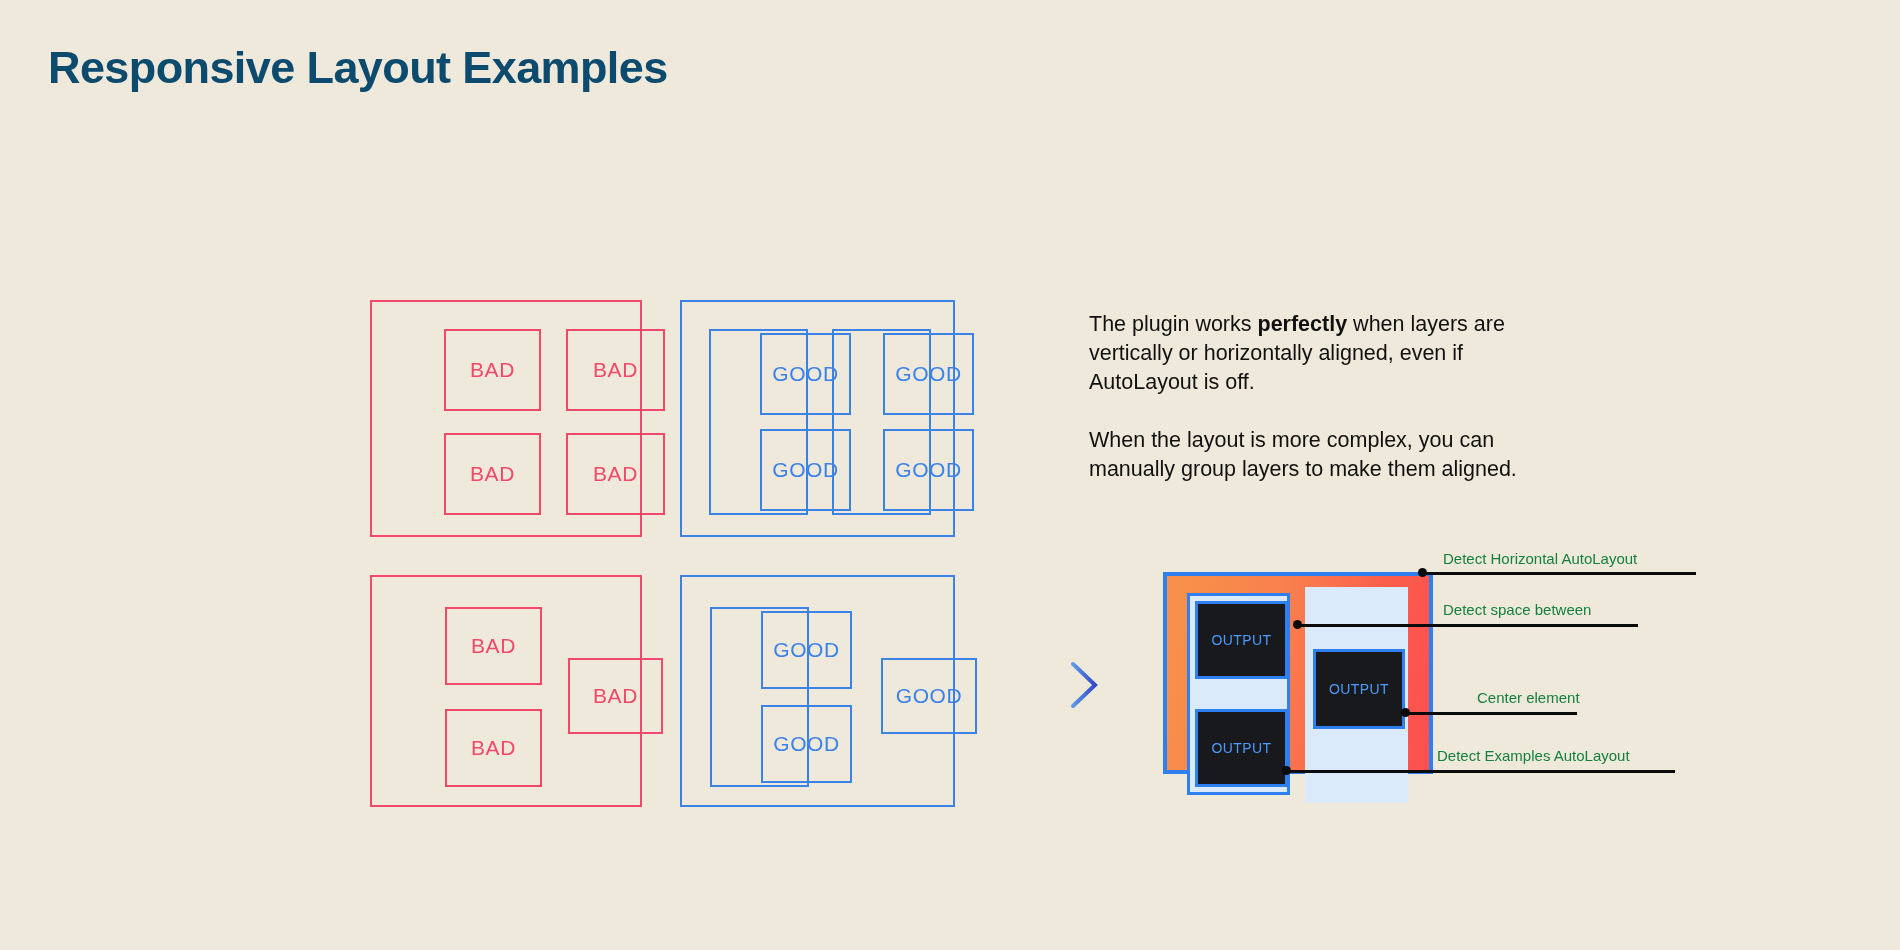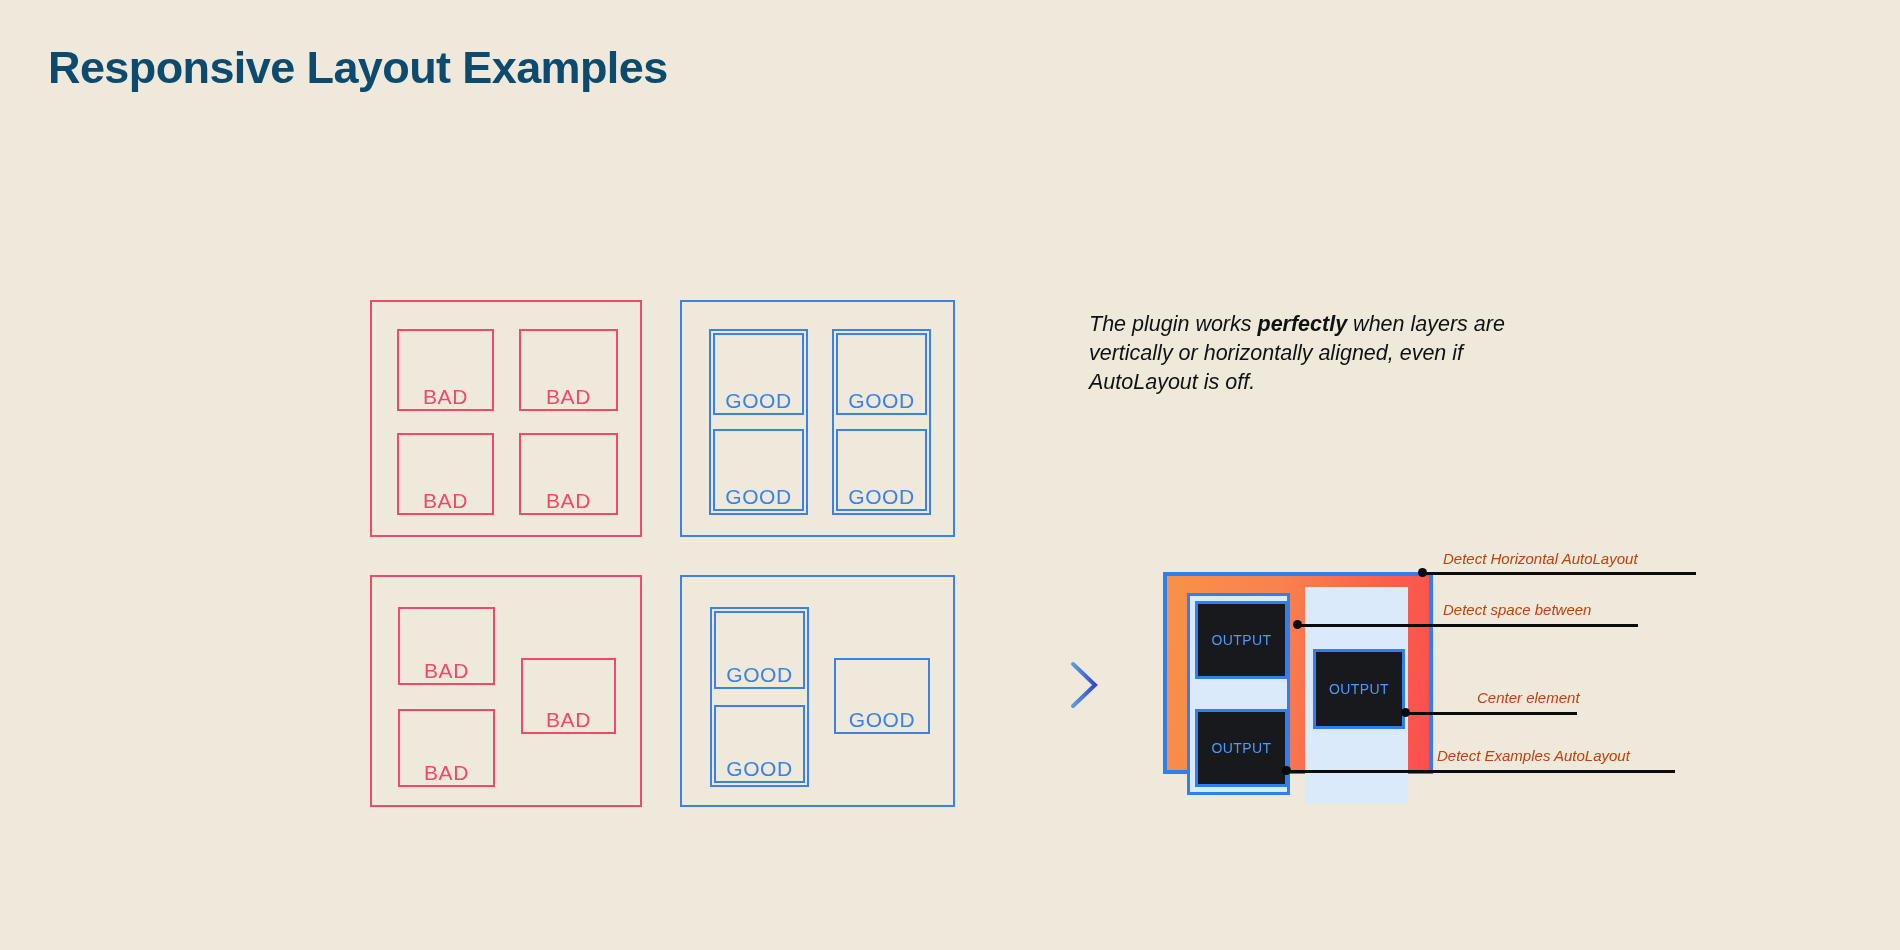--- a/index.html
+++ b/index.html
@@ -33,24 +33,25 @@
     box-sizing: border-box;
     background: transparent;
   }
   .panel-bad { border: 2px solid #F2486B; }
   .panel-good { border: 2px solid #3B82E8; padding-left: 36px; }
 
   .cell {
     position: absolute;
     box-sizing: border-box;
     display: flex;
-    align-items: flex-end;
+    align-items: center;
     justify-content: center;
     font-size: 21px;
     letter-spacing: 0.6px;
+    margin-left: 47px;
   }
   .cell-bad {
     border: 2px solid #F2486B;
     color: #F2486B;
   }
   .cell-good {
     border: 2px solid #3B82E8;
     color: #3B82E8;
   }
   .group-good {
@@ -123,23 +124,22 @@
     left: 8px;
     top: 62px;
     width: 92px;
     height: 80px;
   }
 
   
   .annotation {
     position: absolute;
     font-size: 15px;
-    color: #c2410c;
+    color: #15803d;
     white-space: nowrap;
-    font-style: italic;
   }
   .annotation .anno-label {
     display: block;
     padding-bottom: 2px;
   }
   .anno-rule {
     position: absolute;
     height: 2.5px;
     background: #0B0B0B;
   }
@@ -153,21 +153,20 @@
 
   
   #description {
     position: absolute;
     left: 1089px;
     top: 310px;
     width: 470px;
     font-size: 21.5px;
     line-height: 29px;
     color: #111111;
-    font-style: italic;
   }
   #description p { margin: 0; }
   #description .spacer { height: 29px; }
   #description b { font-weight: bold; }
 </style>
 </head>
 <body>
 
 <div id="page-title">Responsive Layout Examples</div>
 
@@ -242,20 +241,21 @@
       </linearGradient>
     </defs>
     <line x1="2" y1="25" x2="60" y2="25" stroke="url(#arrGrad)" stroke-width="3" stroke-dasharray="9 7" stroke-linecap="butt"></line>
     <polyline points="58,4 80,25 58,46" fill="none" stroke="url(#arrGrad)" stroke-width="4" stroke-linecap="round" stroke-linejoin="miter"></polyline>
   </svg>
 </div>
 
 <div id="description">
   <p><span>The plugin works </span><b>perfectly</b><span> when layers are vertically or horizontally aligned, even if AutoLayout is off.</span></p>
   <div class="spacer"></div>
+  <p>When the layout is more complex, you can manually group layers to make them aligned.</p>
 </div>
 
 <div id="detect-diagram">
   <div id="vstack-wrapper">
     <div class="output-box" id="output-top">
       <span>OUTPUT</span>
     </div>
     <div class="output-box" id="output-bottom">
       <span>OUTPUT</span>
     </div>

